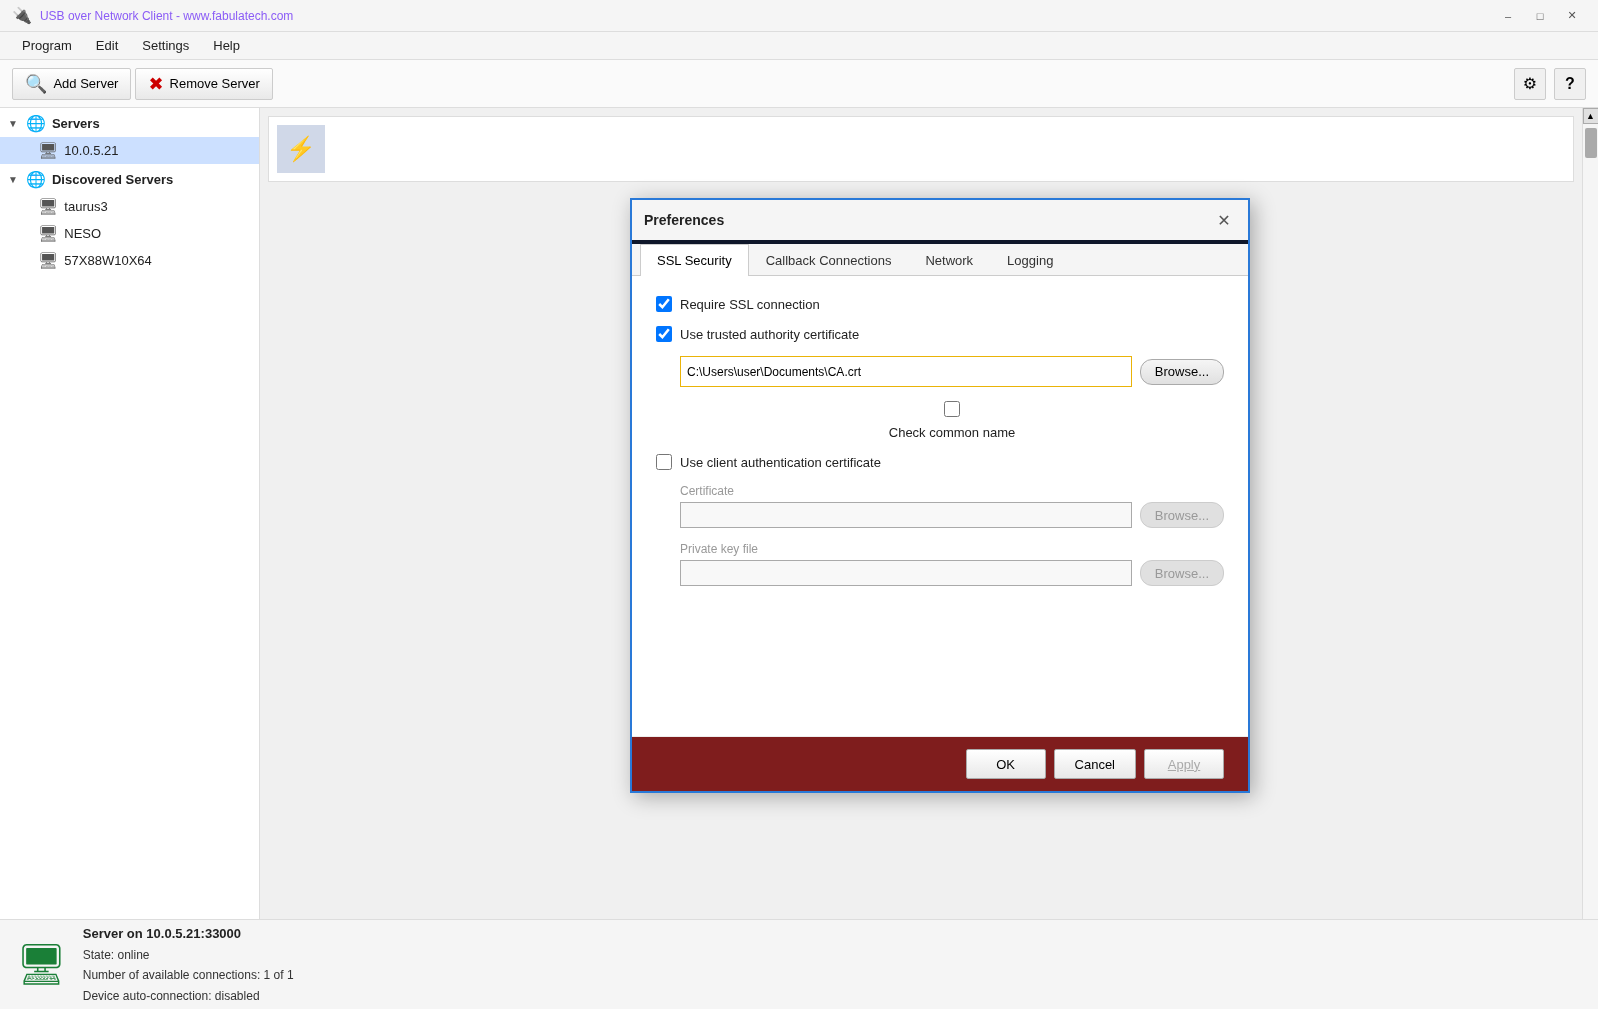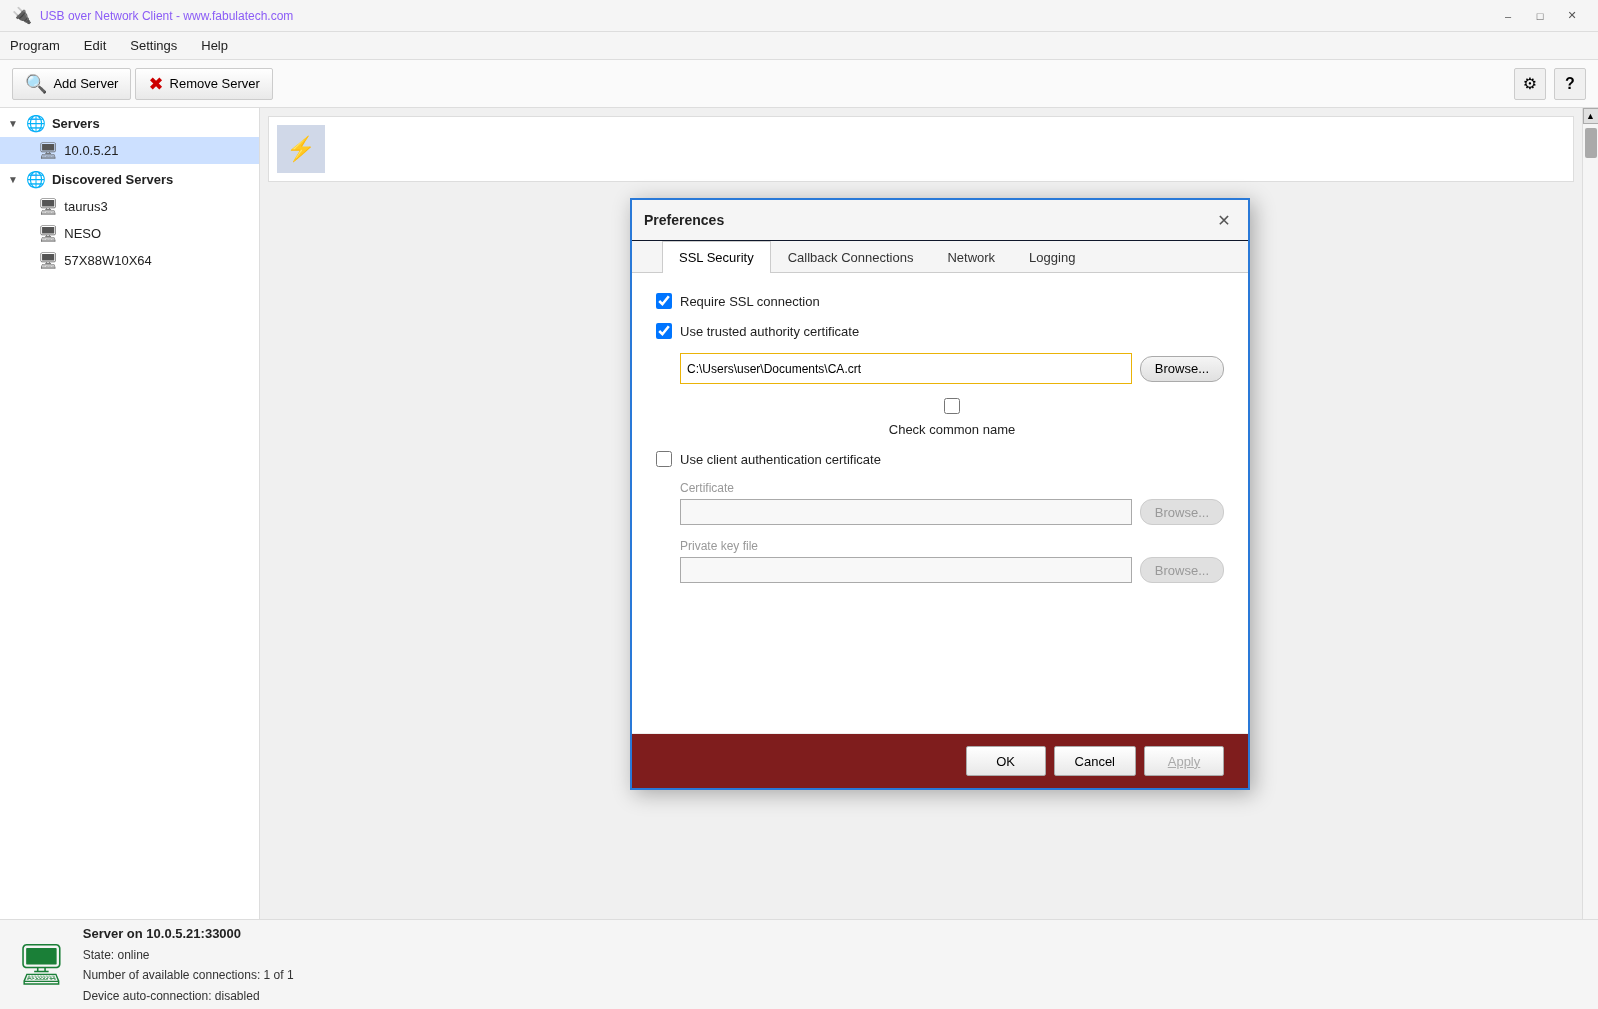--- a/index.html
+++ b/index.html
@@ -48,21 +48,21 @@
       font-size: 11px;
       color: #555;
     }
 
     
     .menu-bar {
       background: #f5f5f5;
       height: 28px;
       display: flex;
       align-items: center;
-      padding: 0 0;
+      padding: 0 12px;
       border-bottom: 1px solid #ddd;
       gap: 4px;
     }
     .menu-item {
       padding: 2px 10px;
       cursor: pointer;
       font-size: 13px;
       color: #222;
       border-radius: 2px;
     }
@@ -188,21 +188,21 @@
       box-shadow: 4px 4px 20px rgba(0,0,0,0.3);
       display: flex;
       flex-direction: column;
     }
     .dialog-titlebar {
       background: #f5f5f5;
       padding: 8px 12px;
       display: flex;
       align-items: center;
       justify-content: space-between;
-      border-bottom: 1px solid #0f172a;
+      border-bottom: 4px solid #0f172a;
     }
     .dialog-title {
       font-size: 14px;
       font-weight: 600;
       color: #222;
     }
     .dialog-close {
       width: 24px;
       height: 24px;
       border: none;
@@ -232,21 +232,20 @@
       border-bottom: none;
       margin-bottom: -1px;
       background: transparent;
     }
     .tab.active {
       background: #fff;
       border-color: #ccc;
       border-bottom-color: #fff;
       color: #000;
       font-weight: 500;
-      margin-left: 22px;
     }
 
     
     .dialog-content {
       padding: 20px 24px;
       flex: 1;
       min-height: 460px;
     }
 
     .checkbox-row {

